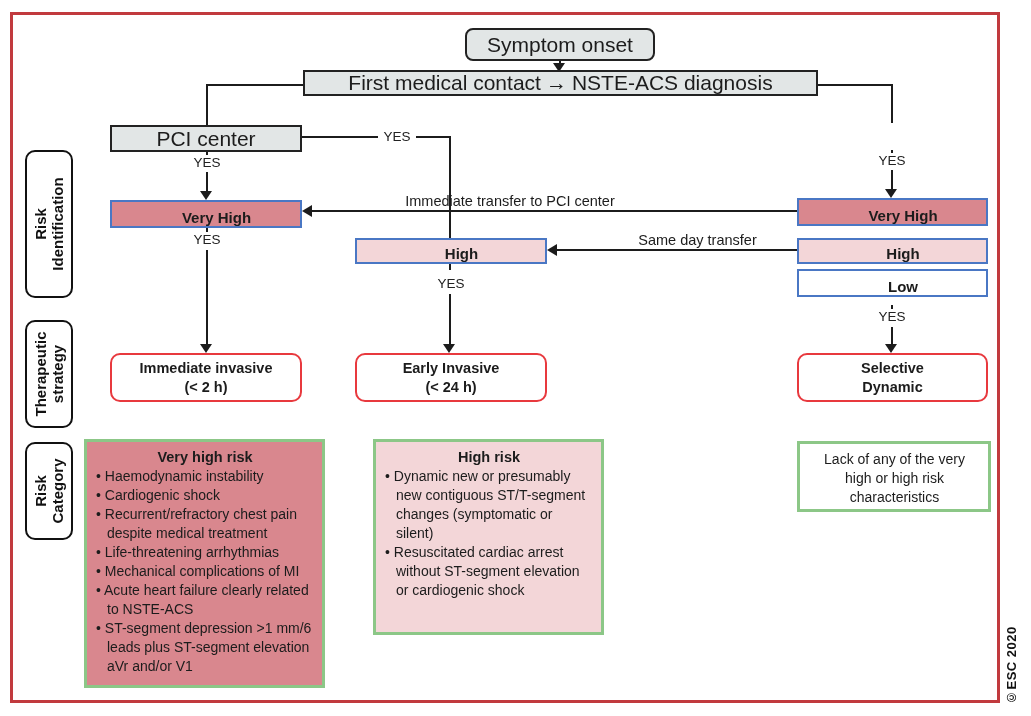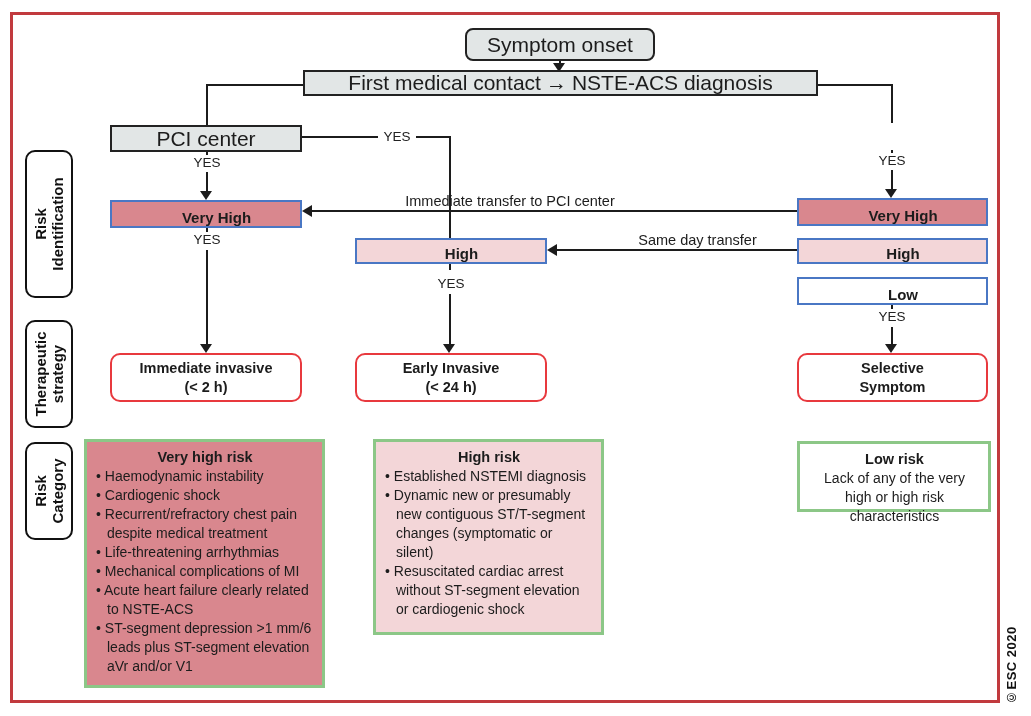--- a/index.html
+++ b/index.html
@@ -107,66 +107,64 @@
   <div class="yes" style="left:870px; top:153px; width:44px;">YES</div>
   <div class="vl" style="left:891px; top:170px; height:20px;"></div>
   <div class="ah-down" style="left:885px; top:189px;"></div>
 
   <div class="band vhigh" style="left:797px; top:198px; width:191px; height:28px;">
     <span>Very High</span>
   </div>
   <div class="band bhigh" style="left:797px; top:238px; width:191px; height:26px;">
     <span>High</span>
   </div>
-  <div class="band blow" style="left:797px; top:277px; width:191px; height:28px;">
+  <div class="band blow" style="left:797px; top:269px; width:191px; height:28px;">
     <span>Low</span>
   </div>
 
   <div class="vl" style="left:891px; top:305px; height:4px;"></div>
   <div class="yes" style="left:870px; top:309px; width:44px;">YES</div>
   <div class="vl" style="left:891px; top:327px; height:19px;"></div>
   <div class="ah-down" style="left:885px; top:344px;"></div>
 
   <div class="strategy" style="left:110px; top:353px; width:192px; height:49px;">
     <div>Immediate invasive</div>
     <div>(&lt; 2 h)</div>
   </div>
   <div class="strategy" style="left:355px; top:353px; width:192px; height:49px;">
     <div>Early Invasive</div>
     <div>(&lt; 24 h)</div>
   </div>
   <div class="strategy" style="left:797px; top:353px; width:191px; height:49px;">
     <div>Selective</div>
-    <div>Symptom</div>
+    <div>Dynamic</div>
   </div>
 
   <div class="cat vhigh" style="left:84px; top:439px; width:241px; height:249px;">
     <div class="cat-title">Very high risk</div>
     <ul>
       <li>Haemodynamic instability</li>
       <li>Cardiogenic shock</li>
       <li>Recurrent/refractory chest pain despite medical treatment</li>
       <li>Life-threatening arrhythmias</li>
       <li>Mechanical complications of MI</li>
       <li>Acute heart failure clearly related to NSTE-ACS</li>
       <li>ST-segment depression &gt;1 mm/6 leads plus ST-segment elevation aVr and/or V1</li>
     </ul>
   </div>
 
   <div class="cat bhigh" style="left:337px; top:439px; width:231px; height:196px;margin-left:36px;">
     <div class="cat-title">High risk</div>
     <ul>
-      <li>Established NSTEMI diagnosis</li>
       <li>Dynamic new or presumably new contiguous ST/T-segment changes (symptomatic or silent)</li>
       <li>Resuscitated cardiac arrest without ST-segment elevation or cardiogenic shock</li>
     </ul>
   </div>
 
   <div class="cat blow" style="left:797px; top:441px; width:194px; height:71px;">
-    <div class="cat-title">Low risk</div>
     <div>Lack of any of the very high or high risk characteristics</div>
   </div>
 
   <div class="side-box" style="left:25px; top:150px; width:48px; height:148px;">
     <div class="rot">
       <div>Risk</div>
       <div>Identification</div>
     </div>
   </div>
   <div class="side-box" style="left:25px; top:320px; width:48px; height:108px;">

